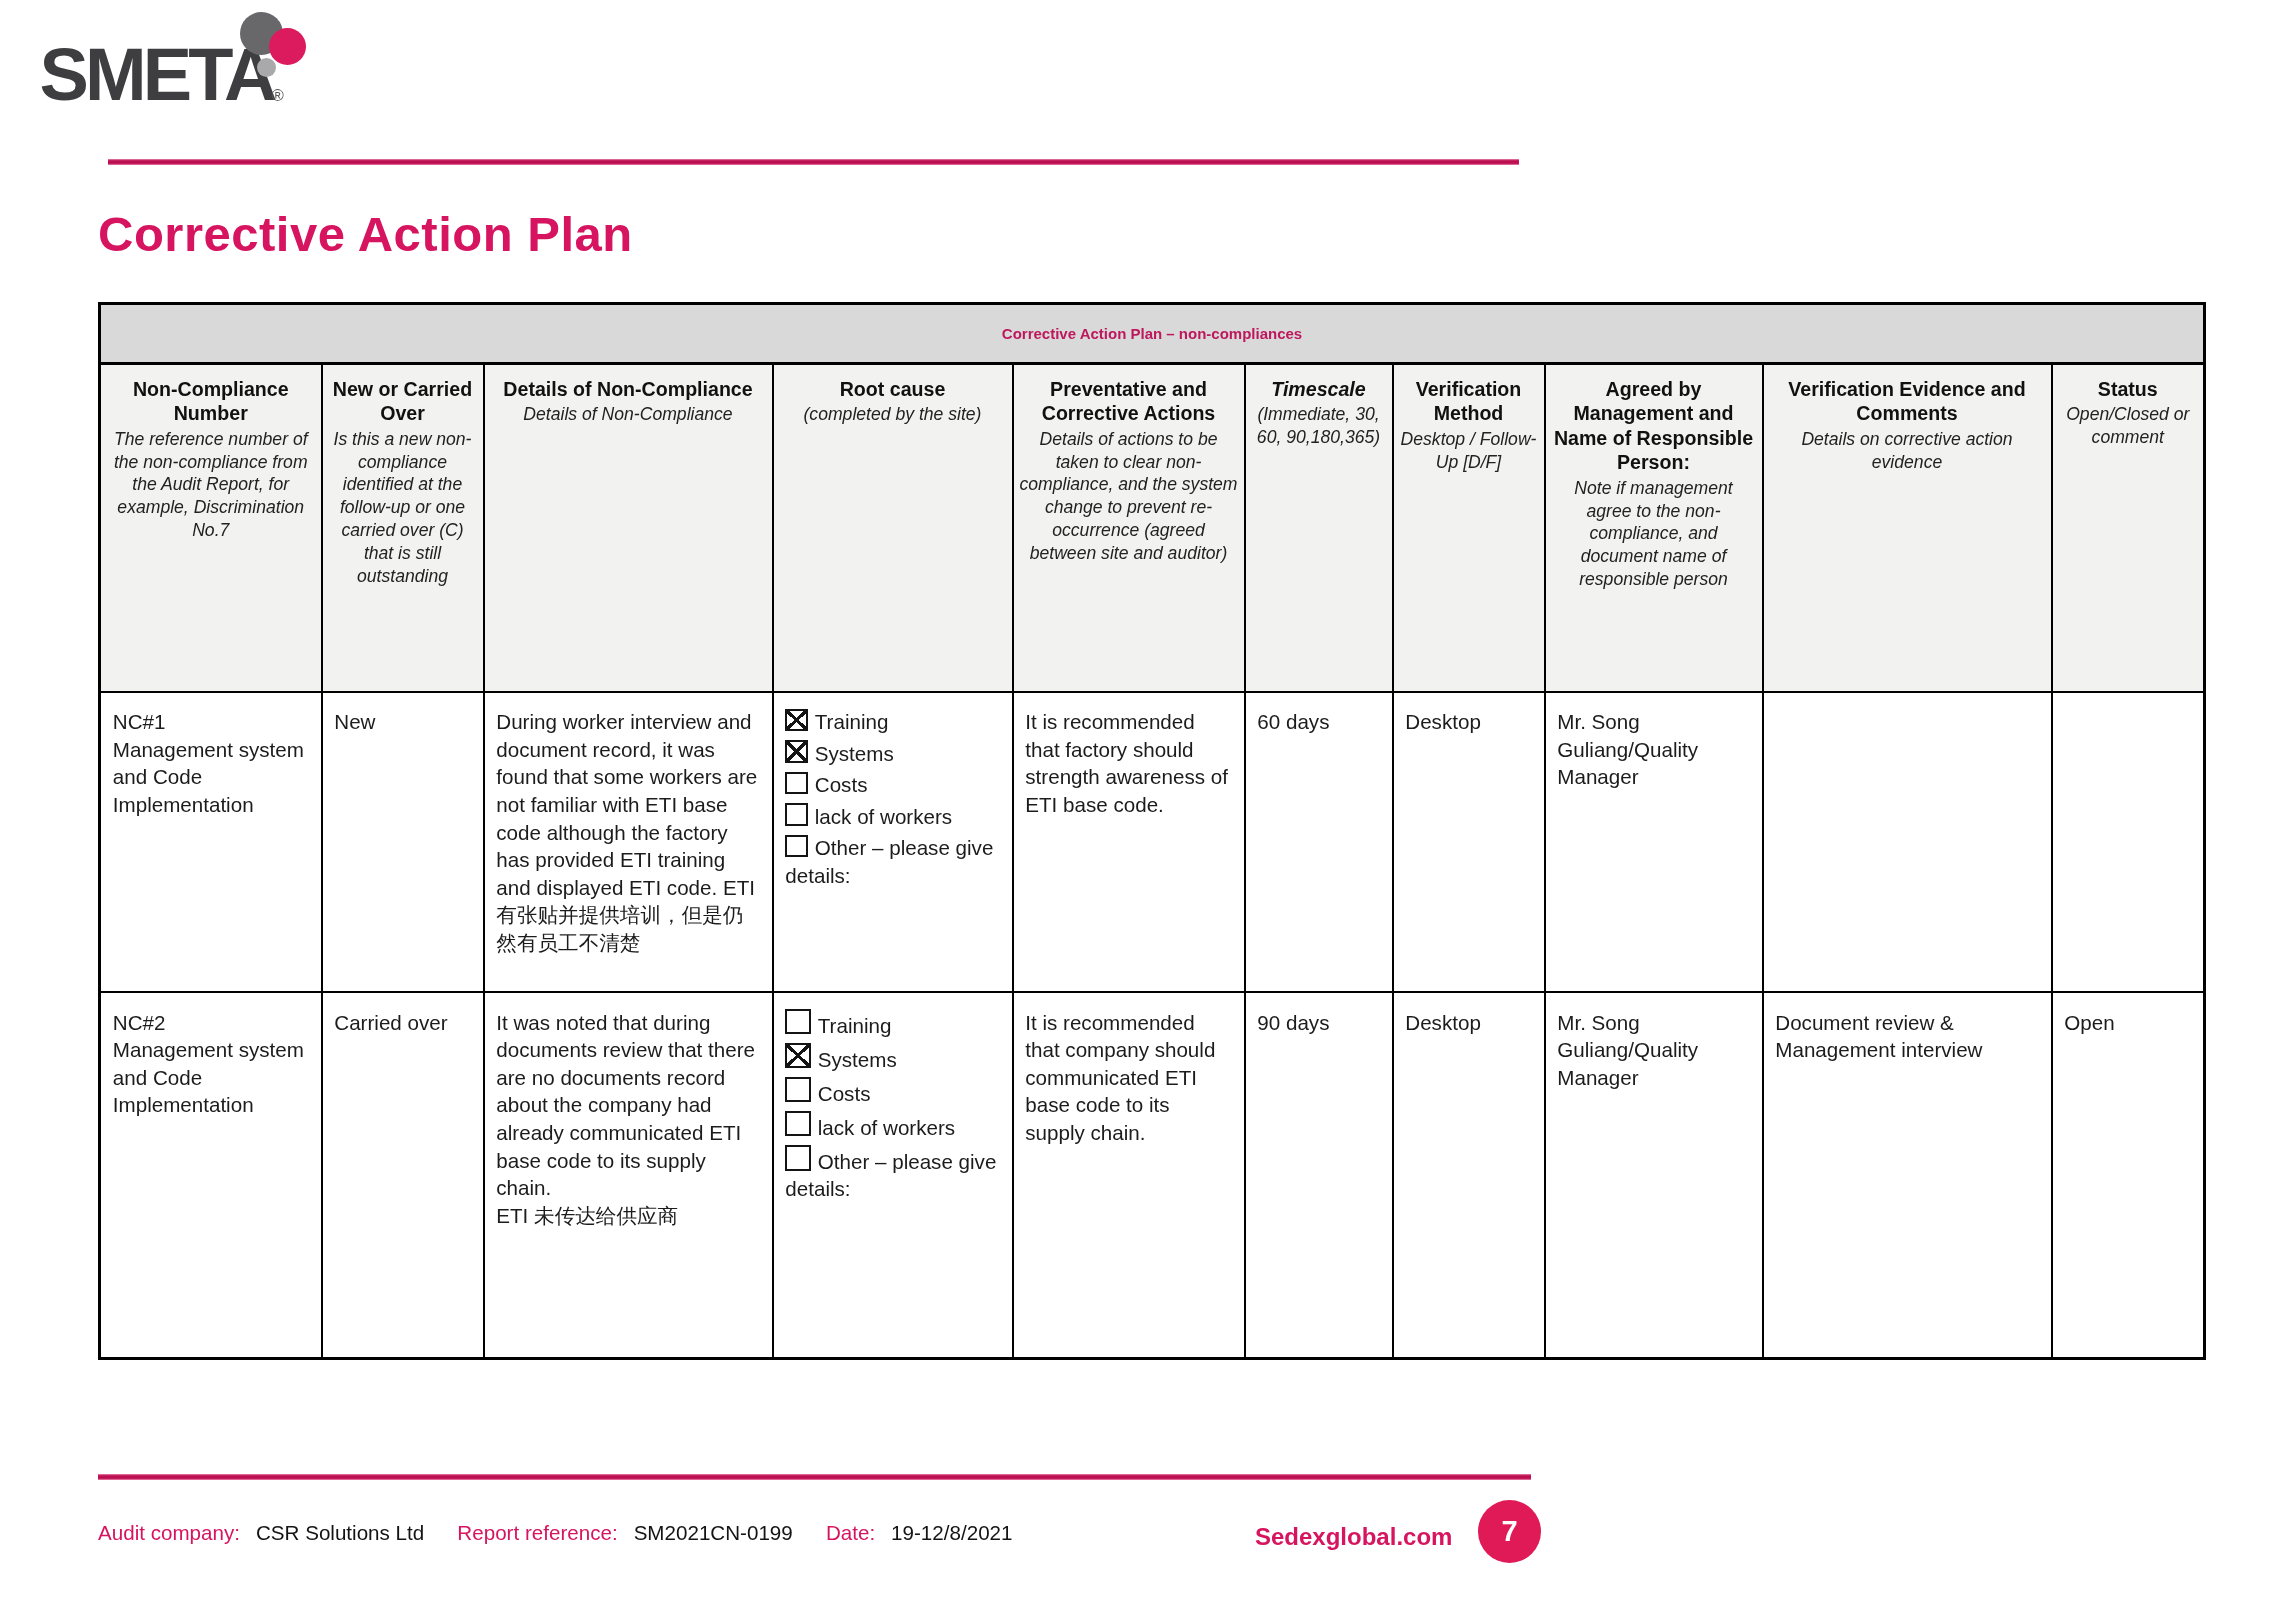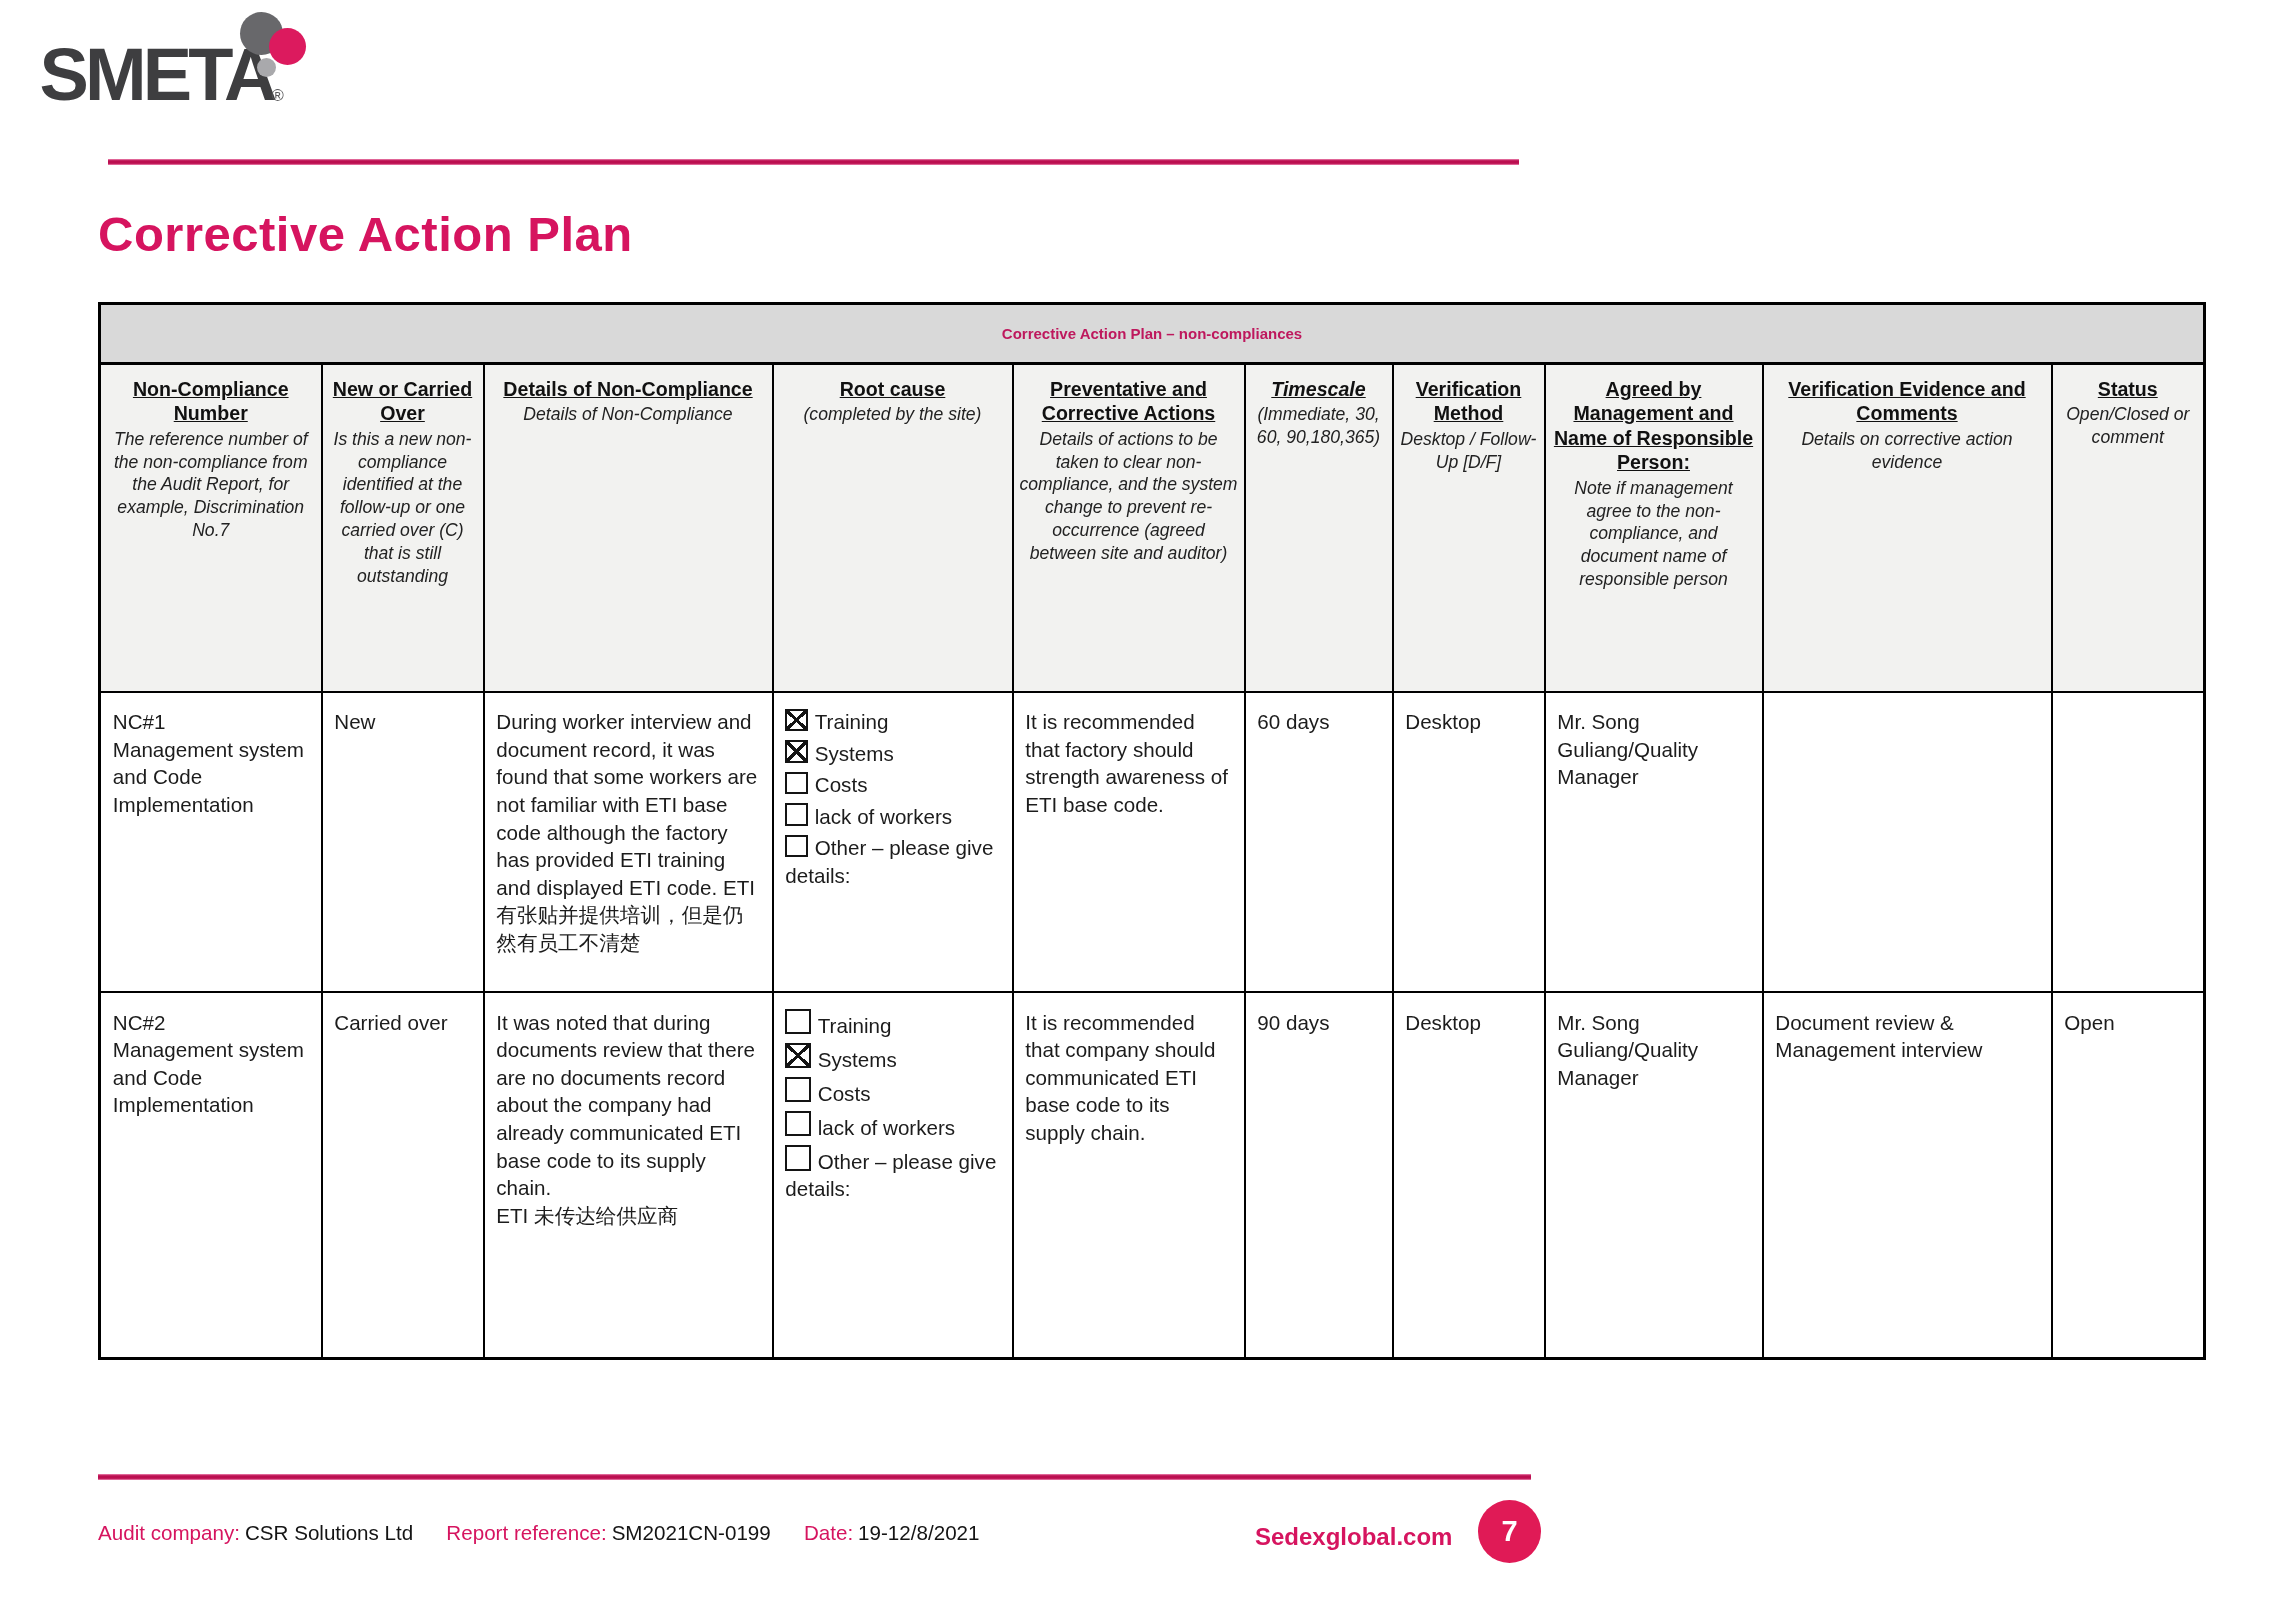--- a/index.html
+++ b/index.html
@@ -35,21 +35,21 @@
   
   .capr-table { position:absolute; top:302px; left:98px; width:2105px;
                 border-collapse:collapse; table-layout:fixed; border:3.9px solid #000; }
   .capr-table th, .capr-table td { border:2.9px solid #000; }
 
   .banner-row th { height:55px; background:#d9d9d9; font-size:15px; font-weight:bold;
                    text-align:center; color:#be185d; border-bottom:3.9px solid #000; }
 
   .head-row th { background:#f2f2f0; vertical-align:top; padding:11.8px 5.9px; height:302px;
                  text-align:center; font-weight:normal; }
-  .col-title { font-weight:bold; font-size:19.6px; line-height:1.25; color:#111;text-decoration:underline; }
+  .col-title { font-weight:bold; font-size:19.6px; line-height:1.25; color:#111; }
   .col-title.italic { font-style:italic; }
   .col-sub { font-style:italic; font-size:17.6px; line-height:1.3; margin-top:2px; color:#222; }
 
   .capr-table tbody td { background:#fff; vertical-align:top; text-align:left;
                          padding:15.7px 11.8px; font-size:20.6px; line-height:1.34; color:#1c1c1c; }
   .row-1 td { height:267px; }
   .row-2 td { height:333px; font-size:23.5px; }
   .preline { white-space:pre-line; }
 
   .opt { margin-bottom:3.9px; }
@@ -59,21 +59,21 @@
   .checkbox.checked {
     background-image:
       linear-gradient(to top right,    transparent calc(50% - 1.6px), #141414 calc(50% - 1.6px), #141414 calc(50% + 1.6px), transparent calc(50% + 1.6px)),
       linear-gradient(to bottom right, transparent calc(50% - 1.6px), #141414 calc(50% - 1.6px), #141414 calc(50% + 1.6px), transparent calc(50% + 1.6px));
   }
 
   
   .footer-text { position:absolute; top:1521px; left:98px; font-size:20.6px; white-space:nowrap; }
   .footer-text .grp { margin-right:27.4px; }
   .footer-text .pink { color:#d6145f; }
-  .footer-text .val { color:#141414; margin-left:5px; }
+  .footer-text .val { color:#141414; margin-left:16px; }
   .site { position:absolute; top:1523px; left:1255px; font-size:24px; font-weight:bold; color:#d6145f; }
   .page-circle { position:absolute; top:1500px; left:1478px; width:63px; height:63px; border-radius:50%;
                  background:#e01a56; color:#fff; font-size:29px; font-weight:bold;
                  display:flex; align-items:center; justify-content:center; }
 </style>
 </head>
 <body>
 
 <div class="page">
 

